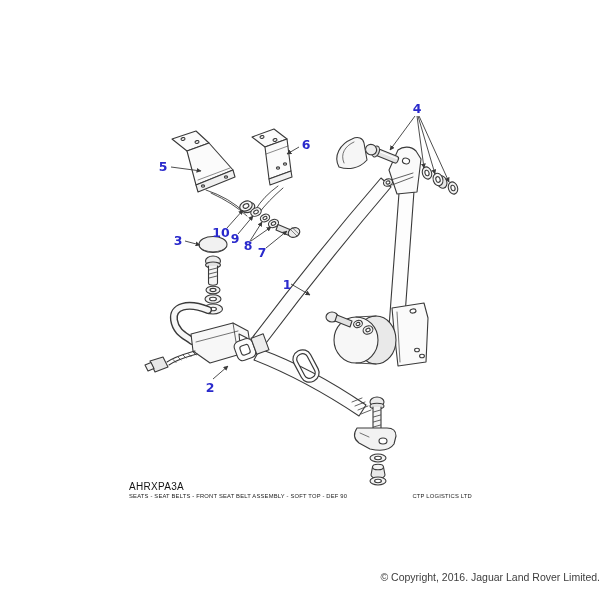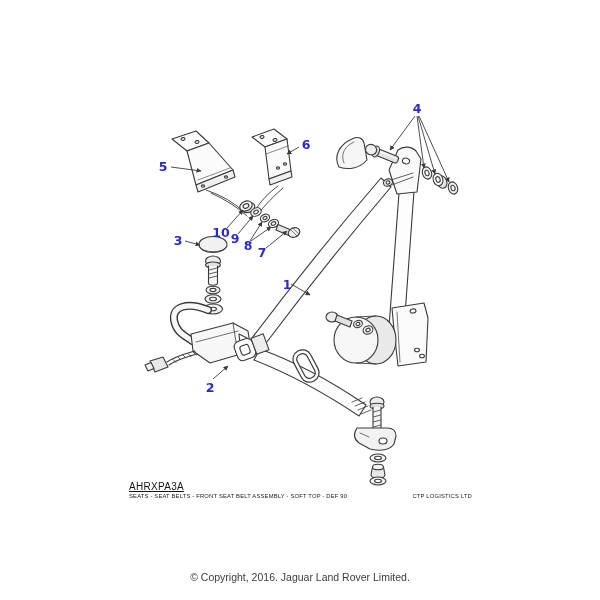--- a/index.html
+++ b/index.html
@@ -14,33 +14,33 @@
            stroke-linejoin:round;stroke-linecap:round;}
   .leader{stroke:var(--line,#3a3a3a);stroke-width:0.9;fill:none;}
   .hatch{stroke:var(--line,#3a3a3a);stroke-width:0.8;}
   text.callout{
     fill:var(--callout,#2a2acc);
     font:bold 12.5px "DejaVu Sans", sans-serif;
     stroke:none;
   }
   .footer-code{
     position:absolute;left:129px;top:481px;
-    font-size:10px;color:#141414;letter-spacing:.3px;text-decoration:underline;
+    font-size:10px;color:#141414;letter-spacing:.3px;
   }
   .footer-desc{
     position:absolute;left:129px;top:493px;
     font-size:5.8px;color:#222;letter-spacing:.2px;
   }
   .footer-vendor{
     position:absolute;right:128px;top:493px;
     font-size:5.8px;color:#222;letter-spacing:.2px;
   }
   .copyright{
     position:absolute;left:0;top:571px;width:100%;
-    text-align:center;font-size:10.5px;color:#3d3d3d;
+    text-align:right;font-size:10.5px;color:#3d3d3d;
   }
 </style>
 </head>
 <body style="background: rgb(255, 255, 255);">
 
 <div class="stage">
 <svg width="600" height="600" viewBox="0 0 600 600">
   <defs>
     <marker id="arw" viewBox="0 0 10 10" refX="9" refY="5" markerWidth="5.5" markerHeight="5.5" orient="auto-start-reverse">
       <path d="M0,0 L10,5 L0,10 z" fill="#3a3a3a"></path>

